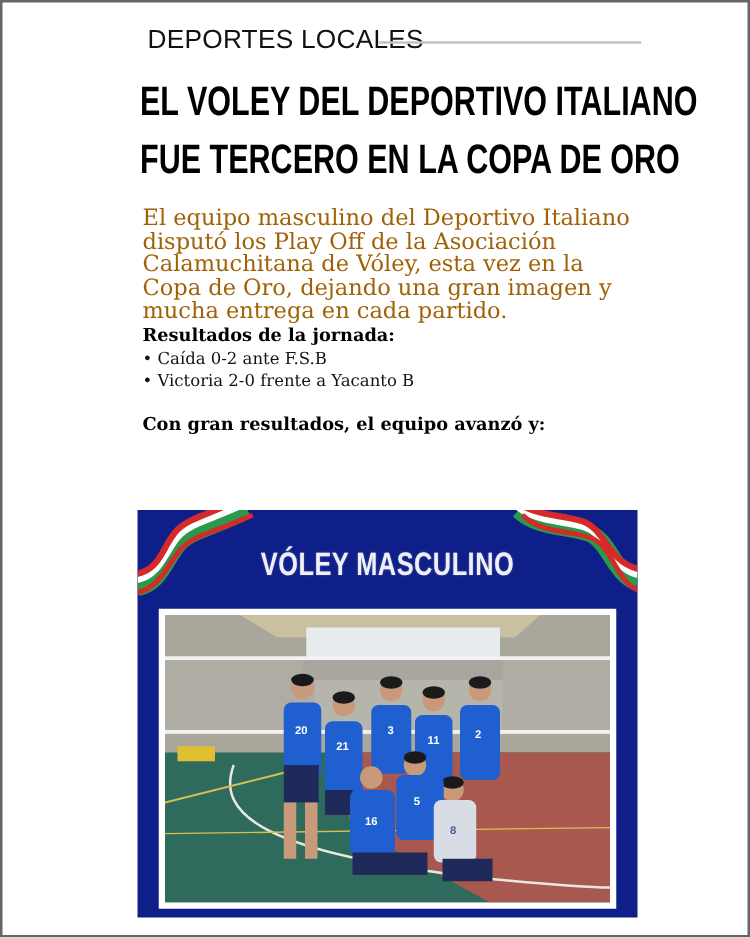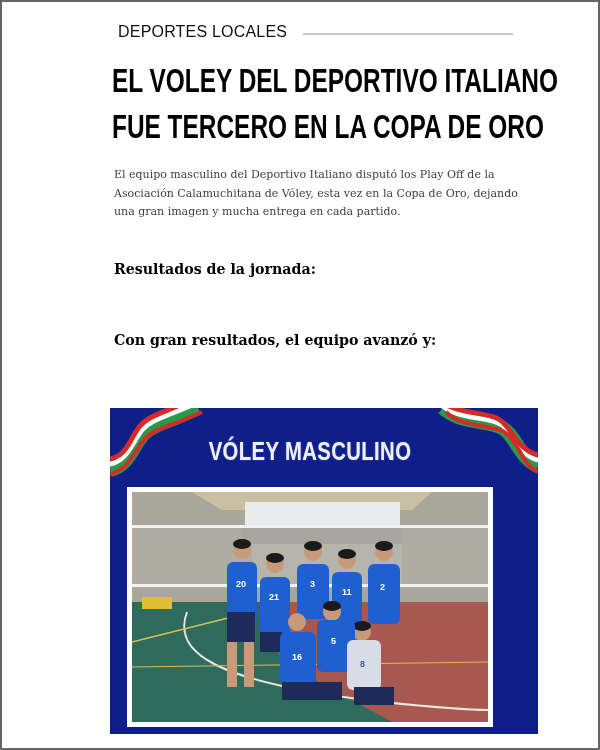--- a/index.html
+++ b/index.html
@@ -10,54 +10,54 @@
     }
     .page-border {
       position: absolute; left: 0; top: 0; width: 596px; height: 746px;
       border: 2px solid #666666;
     }
     .section-header {
       position: absolute; left: 118px; top: 20px; height: 24px;
       display: flex; align-items: center;
     }
     .section-label {
-      font-family: "Liberation Sans", sans-serif; font-size: 16px; color: #111;
+      font-family: "Liberation Sans", sans-serif; font-size: 21px; color: #111;
       letter-spacing: 0.2px;
     }
     .section-rule {
       position: absolute; left: 303px; top: 33px; width: 210px; height: 2px;
       background: #c4c4c4;
     }
     .headline {
       position: absolute; left: 112px; top: 58px; width: 420px;
       font-family: "Liberation Sans", sans-serif; font-weight: 700;
       font-size: 33px; line-height: 46px; color: #000;
       transform: scaleX(0.74); transform-origin: left top;
       white-space: nowrap; letter-spacing: 0px;
     }
     .headline span { display: block; }
     .lede {
       position: absolute; left: 114px; top: 166px; width: 405px;
-      font-family: "DejaVu Serif", serif; font-size: 11px; line-height: 18.5px; color: #404040;
+      font-family: "DejaVu Serif", serif; font-size: 18px; line-height: 18.5px; color: #a16207;
     }
     .block {
       position: absolute; left: 114px; width: 410px;
       font-family: "DejaVu Serif", serif; font-size: 13.2px; line-height: 18px; color: #111;
     }
     .block h3 {
       margin: 0; font-size: 14.2px; font-weight: 700; line-height: 19px; color: #000;
     }
     .block ul { list-style: none; margin: 0; padding: 0; }
     .block li::before { content: "• "; }
     .results { top: 260px; }
     .outcome { top: 331px; }
 
     .poster {
       position: absolute; left: 110px; top: 408px; width: 400px; height: 326px;
-      background: #0f1f8a; overflow: hidden; padding-left: 28px;
+      background: #0f1f8a; overflow: hidden;
     }
     .poster-title {
       position: absolute; left: 0; top: 28px; width: 400px; text-align: center;
       font-family: "Liberation Sans", sans-serif; font-weight: 700; font-size: 26px;
       color: #eef0f5; letter-spacing: 0.5px;
       transform: scaleX(0.78); transform-origin: center;
       text-shadow: 0 0 2px rgba(255,255,255,0.3);
     }
     .ribbon { position: absolute; top: 0; }
     .ribbon-left { left: 0; }
@@ -83,20 +83,24 @@
 
 <h1 class="headline" style="margin:0;">
   <span>EL VOLEY DEL DEPORTIVO ITALIANO</span>
   <span>FUE TERCERO EN LA COPA DE ORO</span>
 </h1>
 
 <p class="lede" style="margin:0;">El equipo masculino del Deportivo Italiano disputó los Play Off de la Asociación Calamuchitana de Vóley, esta vez en la Copa de Oro, dejando una gran imagen y mucha entrega en cada partido.</p>
 
 <div class="block results">
   <h3>Resultados de la jornada:</h3>
+  <ul>
+    <li>Caída 0-2 ante F.S.B</li>
+    <li>Victoria 2-0 frente a Yacanto B</li>
+  </ul>
 </div>
 
 <div class="block outcome">
   <h3>Con gran resultados, el equipo avanzó y:</h3>
 </div>
 
 <div class="poster">
   <svg class="ribbon ribbon-left" width="95" height="70" viewBox="0 0 95 70">
     <path d="M0,62 C18,58 22,40 32,28 C42,16 60,14 88,0" stroke="#2a9a4a" stroke-width="14" fill="none"></path>
     <path d="M0,56 C18,52 22,34 32,22 C42,10 60,8 88,-6" stroke="#ffffff" stroke-width="5" fill="none"></path>

